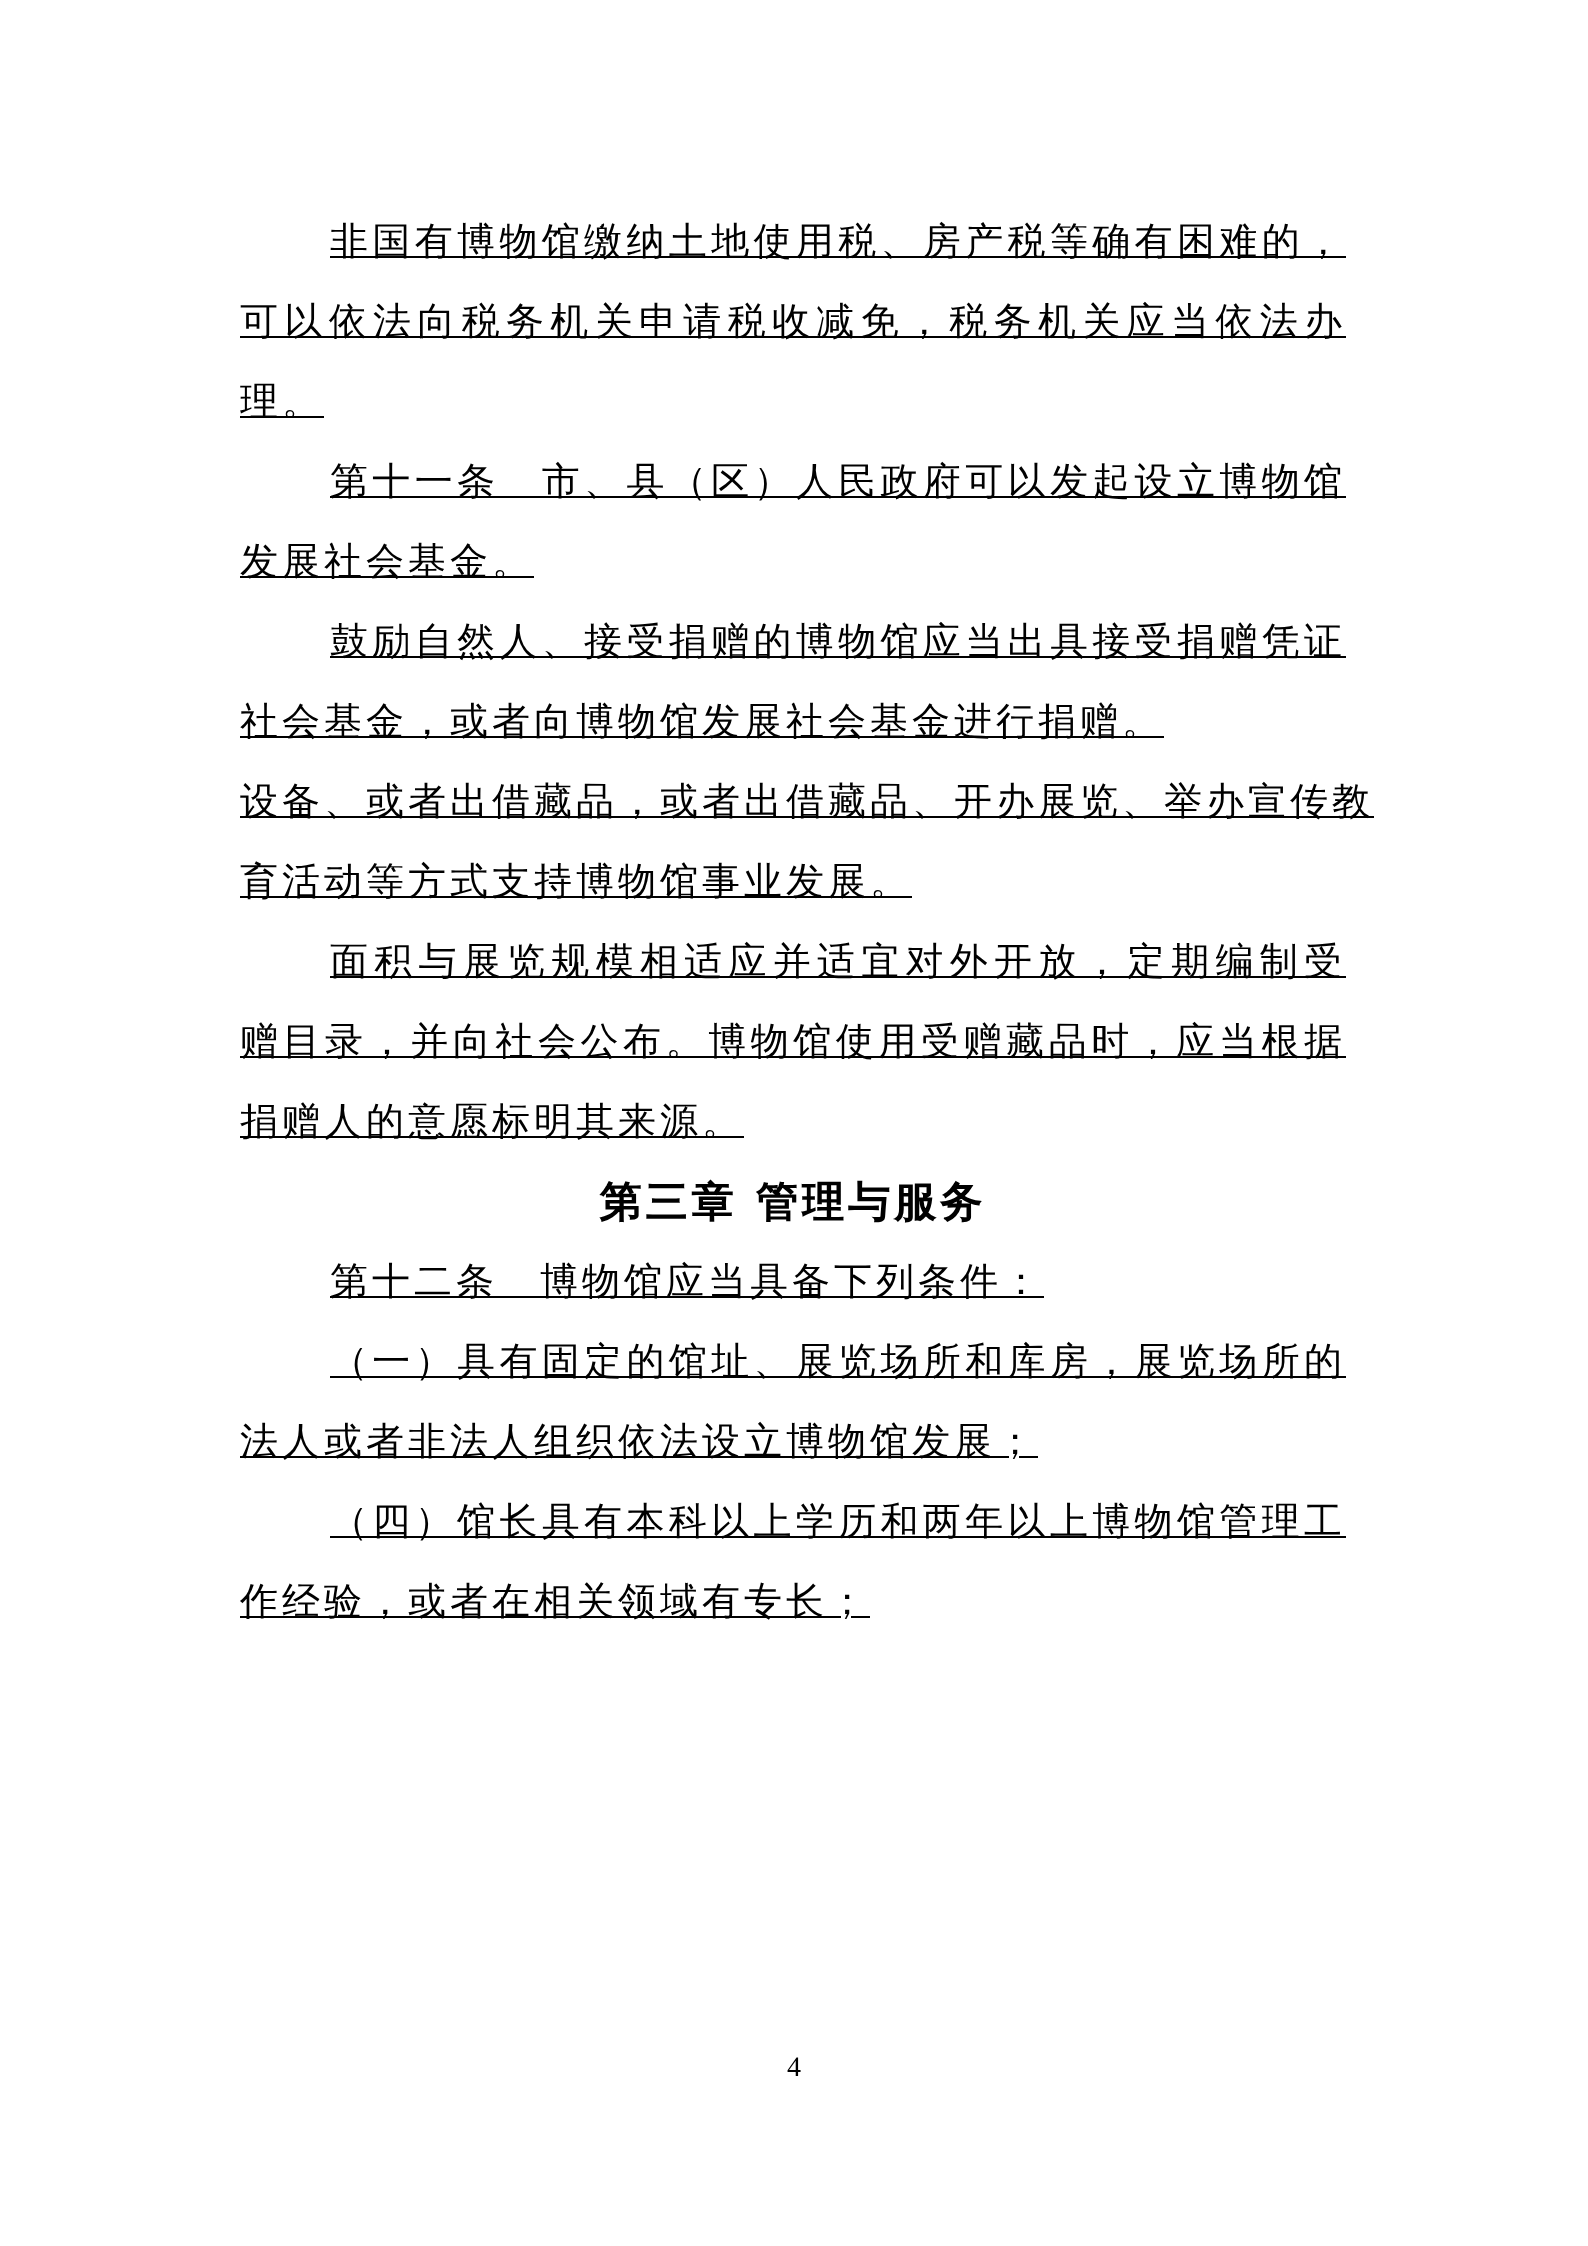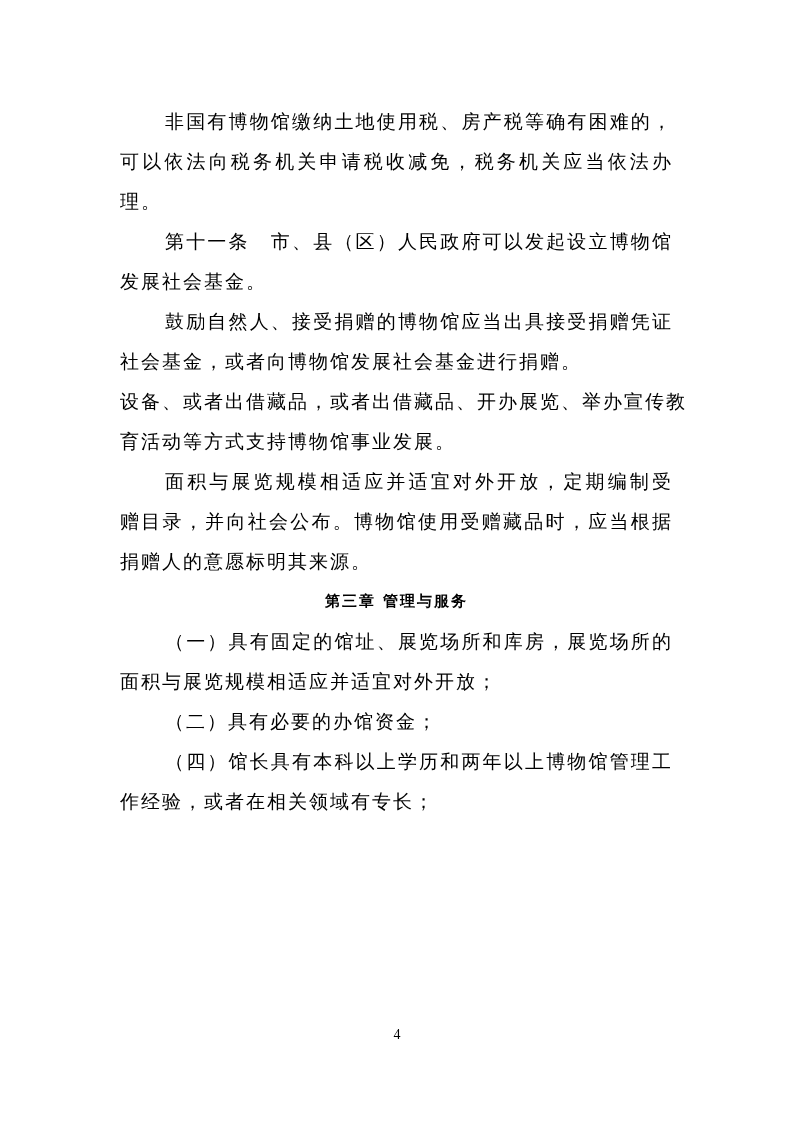--- a/index.html
+++ b/index.html
@@ -22,32 +22,33 @@
     top: 101px;
     width: 553px;
     font-size: 19px;
     line-height: 40px;
     letter-spacing: 2px;
     color: #000000;
   }
   .line {
     text-align: justify;
     white-space: nowrap;
+    text-decoration: underline;
   }
   
   .j { text-align-last: justify; }
   
   .l { text-align-last: left; }
   
   .ind { text-indent: 45px; }
   .chapter-heading {
     text-align: center;
     text-align-last: center;
     font-weight: bold;
-    font-size: 15px;
+    font-size: 21px;
     line-height: 40px;
     letter-spacing: 2px;
   }
   .footer {
     position: absolute;
     left: 0;
     top: 1026px;
     width: 794px;
     text-align: center;
     font-size: 14px;
@@ -75,25 +76,25 @@
 
     <div class="line j">设备、或者出借藏品，或者出借藏品、开办展览、举办宣传教</div>
     <div class="line l">育活动等方式支持博物馆事业发展。</div>
 
     <div class="line j ind">面积与展览规模相适应并适宜对外开放，定期编制受</div>
     <div class="line j">赠目录，并向社会公布。博物馆使用受赠藏品时，应当根据</div>
     <div class="line l">捐赠人的意愿标明其来源。</div>
 
     <div class="chapter-heading">第三章 管理与服务</div>
 
+    <div class="line l ind">第十二条　博物馆应当具备下列条件：</div>
 
     <div class="line j ind">（一）具有固定的馆址、展览场所和库房，展览场所的</div>
-    <div class="line l">面积与展览规模相适应并适宜对外开放；</div>
+    <div class="line l">法人或者非法人组织依法设立博物馆发展；</div>
 
-    <div class="line l ind">（二）具有必要的办馆资金；</div>
 
 
     <div class="line j ind">（四）馆长具有本科以上学历和两年以上博物馆管理工</div>
     <div class="line l">作经验，或者在相关领域有专长；</div>
 
   </div>
 
   <div class="footer">4</div>
 
 </div>

